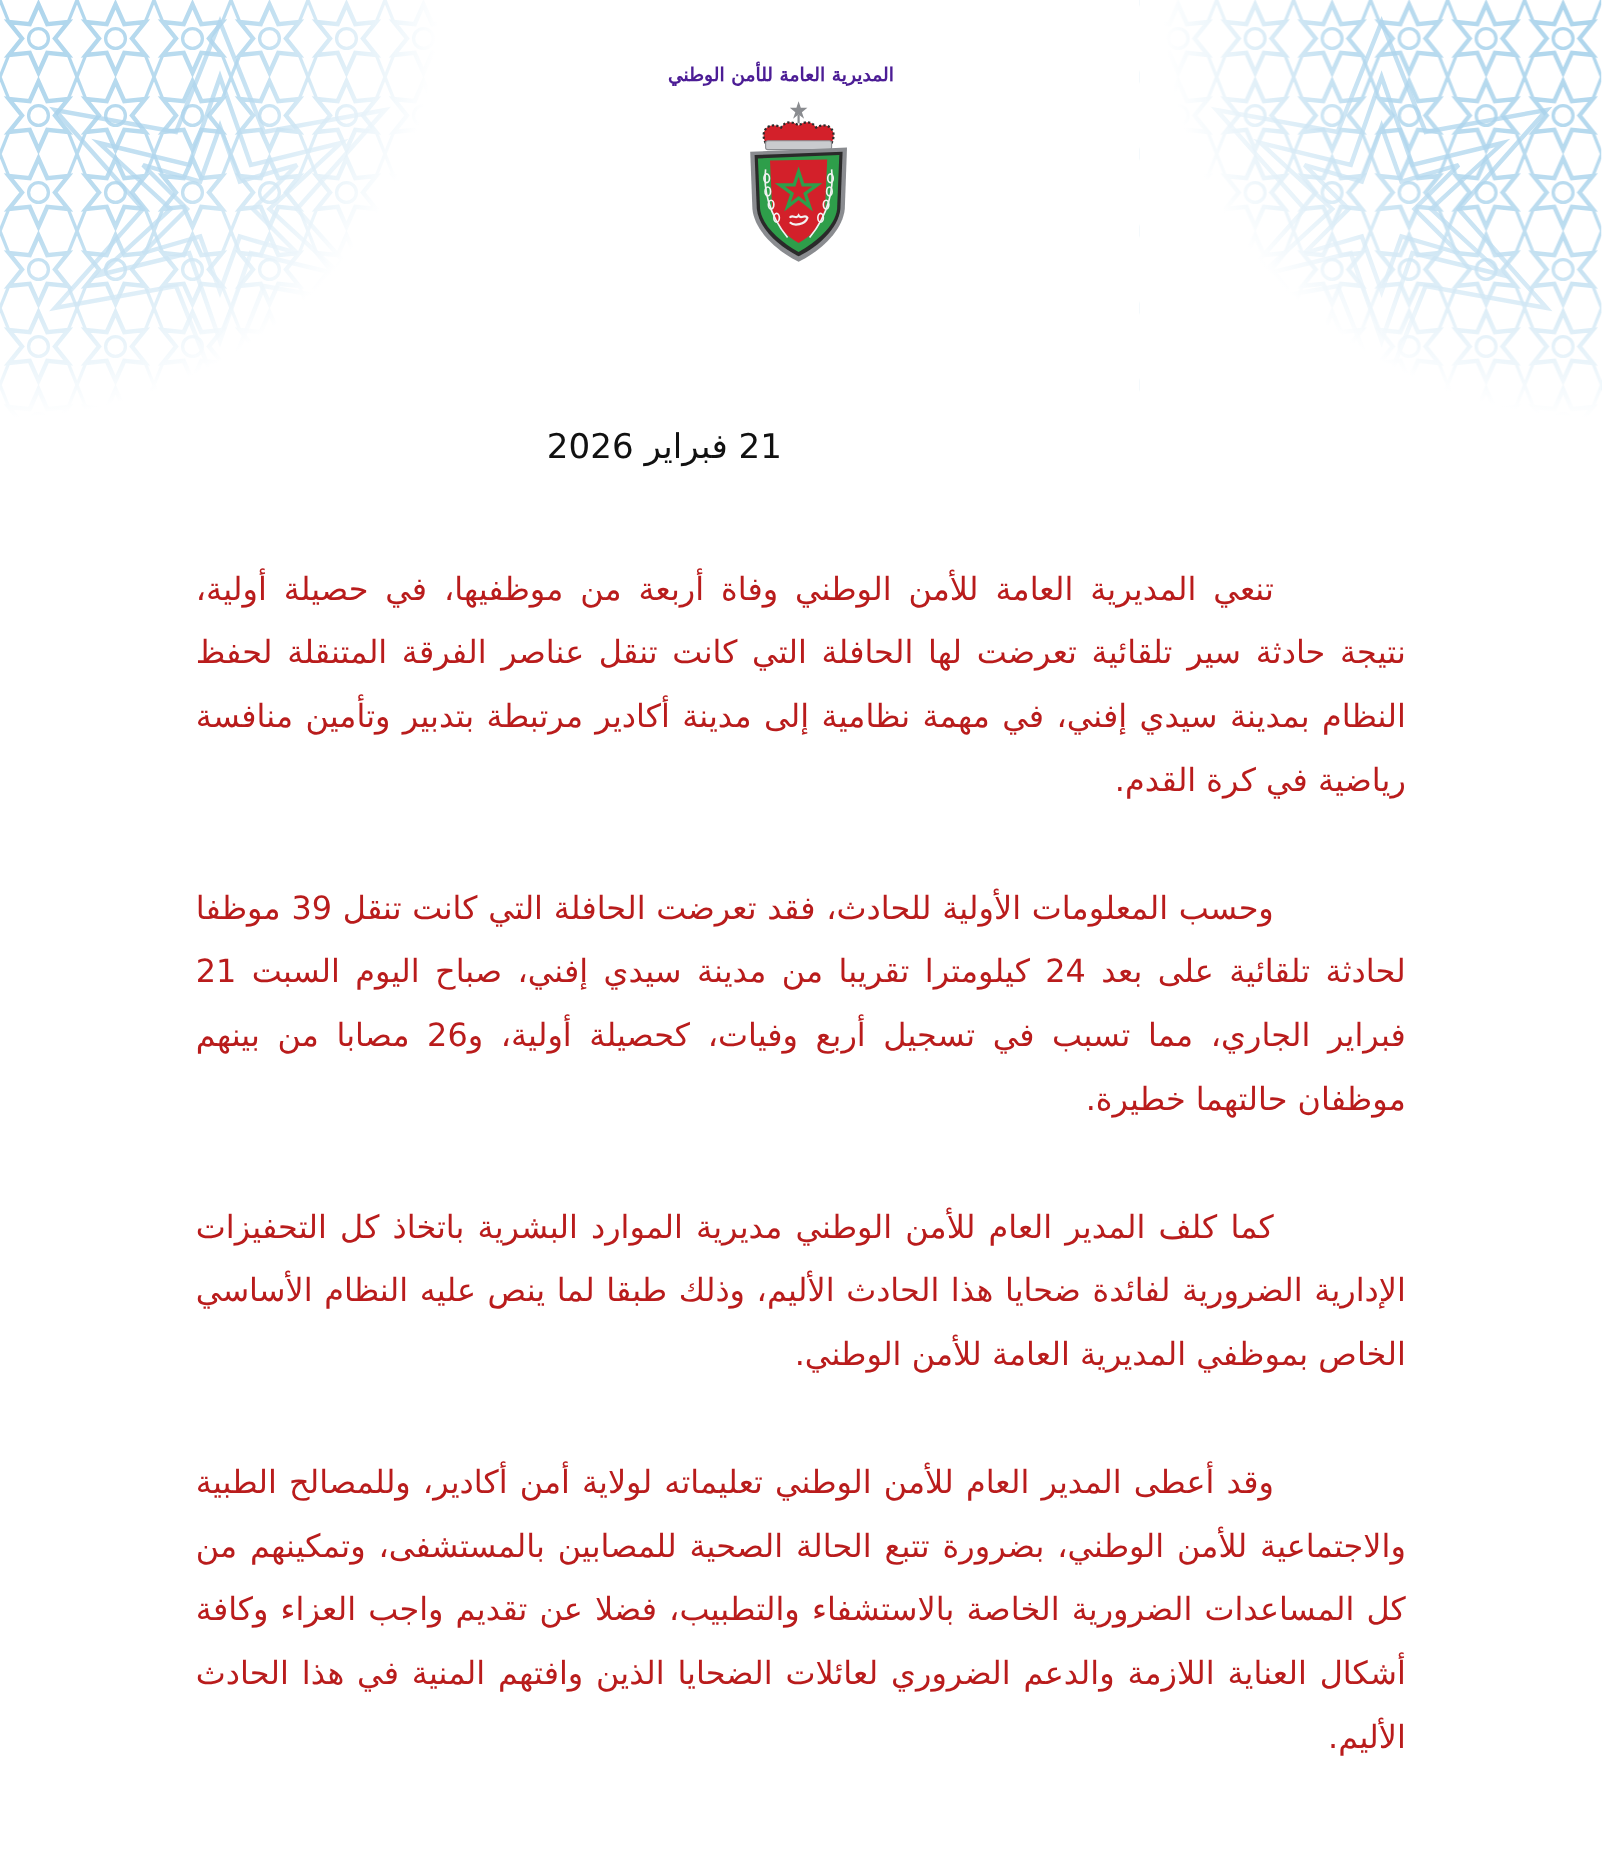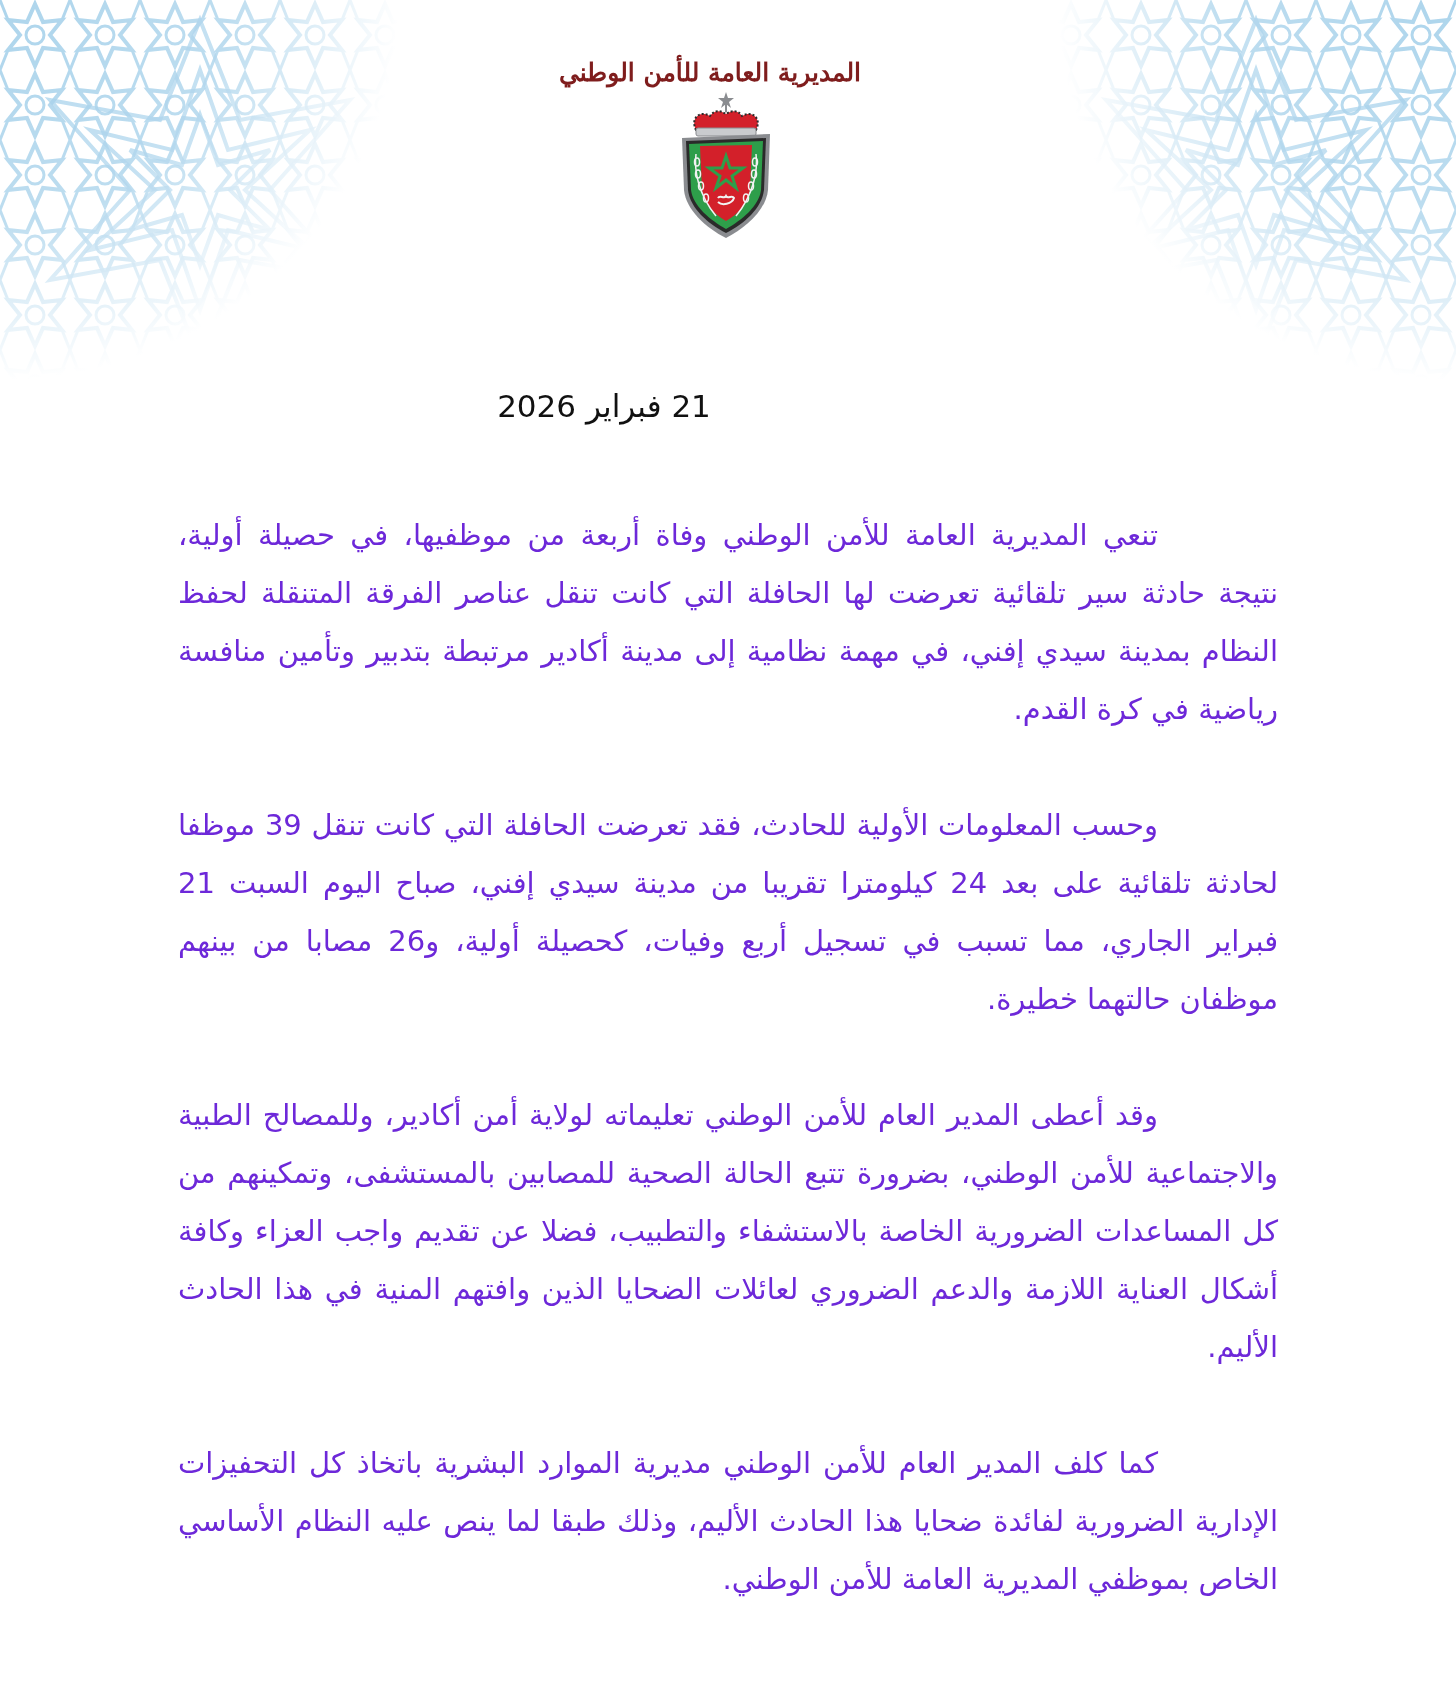--- a/index.html
+++ b/index.html
@@ -34,23 +34,23 @@
     text-align: center;
   }
   .org-name {
     position: absolute;
     left: 545px;
     top: 0;
     width: 330px;
     text-align: center;
     direction: rtl;
     font-family: "DejaVu Serif", serif;
-    font-size: 25px;
+    font-size: 17px;
     font-weight: bold;
-    color: #7f1d1d;
+    color: #4c1d95;
     letter-spacing: 0.2px;
   }
   .emblem {
     position: absolute;
     left: 676px;
     top: 32px;
     width: 100px;
     height: 150px;
   }
   .emblem svg { width: 100%; height: 100%; display: block; }
@@ -71,21 +71,21 @@
     position: absolute;
     top: 506px;
     left: 178px;
     width: 1100px;
     direction: rtl;
     text-align: justify;
     text-align-last: right;
     font-family: "DejaVu Sans", sans-serif;
     font-size: 29px;
     line-height: 58px;
-    color: #6d28d9;
+    color: #b91c1c;
   }
   .body-text p {
     margin: 0 0 58px 0;
     text-indent: 120px;
   }
   .body-text p:last-child { margin-bottom: 0; }
 </style>
 </head>
 <body>
 
@@ -181,15 +181,15 @@
       <path d="M42,108 C44,104 48,110 50,106 C52,110 56,104 58,108 C56,114 46,116 42,112" fill="none" stroke="#f2f2f2" stroke-width="2"></path>
     </svg>
   </div>
 </div>
 
 <div class="date">21 فبراير 2026</div>
 
 <div class="body-text">
   <p>تنعي المديرية العامة للأمن الوطني وفاة أربعة من موظفيها، في حصيلة أولية، نتيجة حادثة سير تلقائية تعرضت لها الحافلة التي كانت تنقل عناصر الفرقة المتنقلة لحفظ النظام بمدينة سيدي إفني، في مهمة نظامية إلى مدينة أكادير مرتبطة بتدبير وتأمين منافسة رياضية في كرة القدم.</p>
   <p>وحسب المعلومات الأولية للحادث، فقد تعرضت الحافلة التي كانت تنقل 39 موظفا لحادثة تلقائية على بعد 24 كيلومترا تقريبا من مدينة سيدي إفني، صباح اليوم السبت 21 فبراير الجاري، مما تسبب في تسجيل أربع وفيات، كحصيلة أولية، و26 مصابا من بينهم موظفان حالتهما خطيرة.</p>
+  <p>كما كلف المدير العام للأمن الوطني مديرية الموارد البشرية باتخاذ كل التحفيزات الإدارية الضرورية لفائدة ضحايا هذا الحادث الأليم، وذلك طبقا لما ينص عليه النظام الأساسي الخاص بموظفي المديرية العامة للأمن الوطني.</p>
   <p>وقد أعطى المدير العام للأمن الوطني تعليماته لولاية أمن أكادير، وللمصالح الطبية والاجتماعية للأمن الوطني، بضرورة تتبع الحالة الصحية للمصابين بالمستشفى، وتمكينهم من كل المساعدات الضرورية الخاصة بالاستشفاء والتطبيب، فضلا عن تقديم واجب العزاء وكافة أشكال العناية اللازمة والدعم الضروري لعائلات الضحايا الذين وافتهم المنية في هذا الحادث الأليم.</p>
-  <p>كما كلف المدير العام للأمن الوطني مديرية الموارد البشرية باتخاذ كل التحفيزات الإدارية الضرورية لفائدة ضحايا هذا الحادث الأليم، وذلك طبقا لما ينص عليه النظام الأساسي الخاص بموظفي المديرية العامة للأمن الوطني.</p>
 </div>
 
 </body></html>

